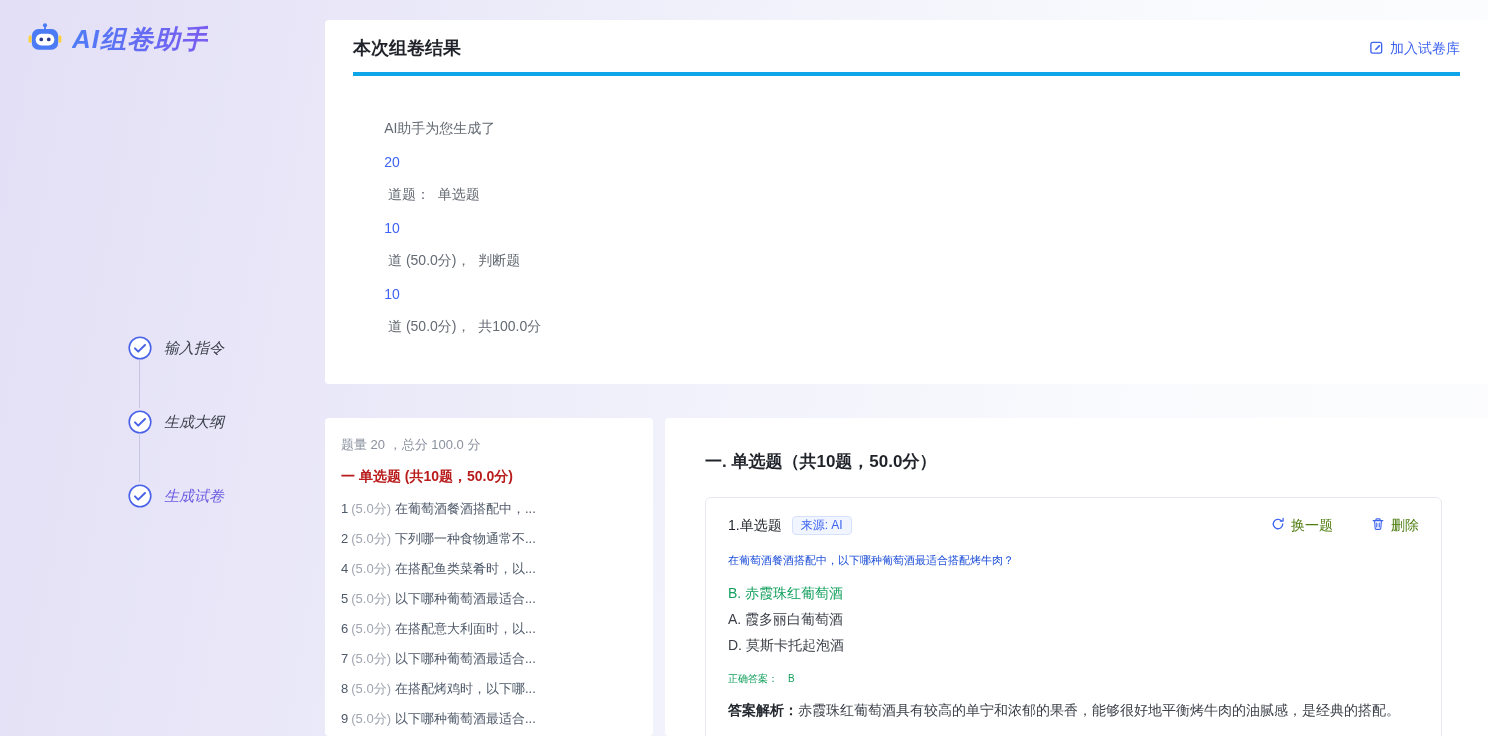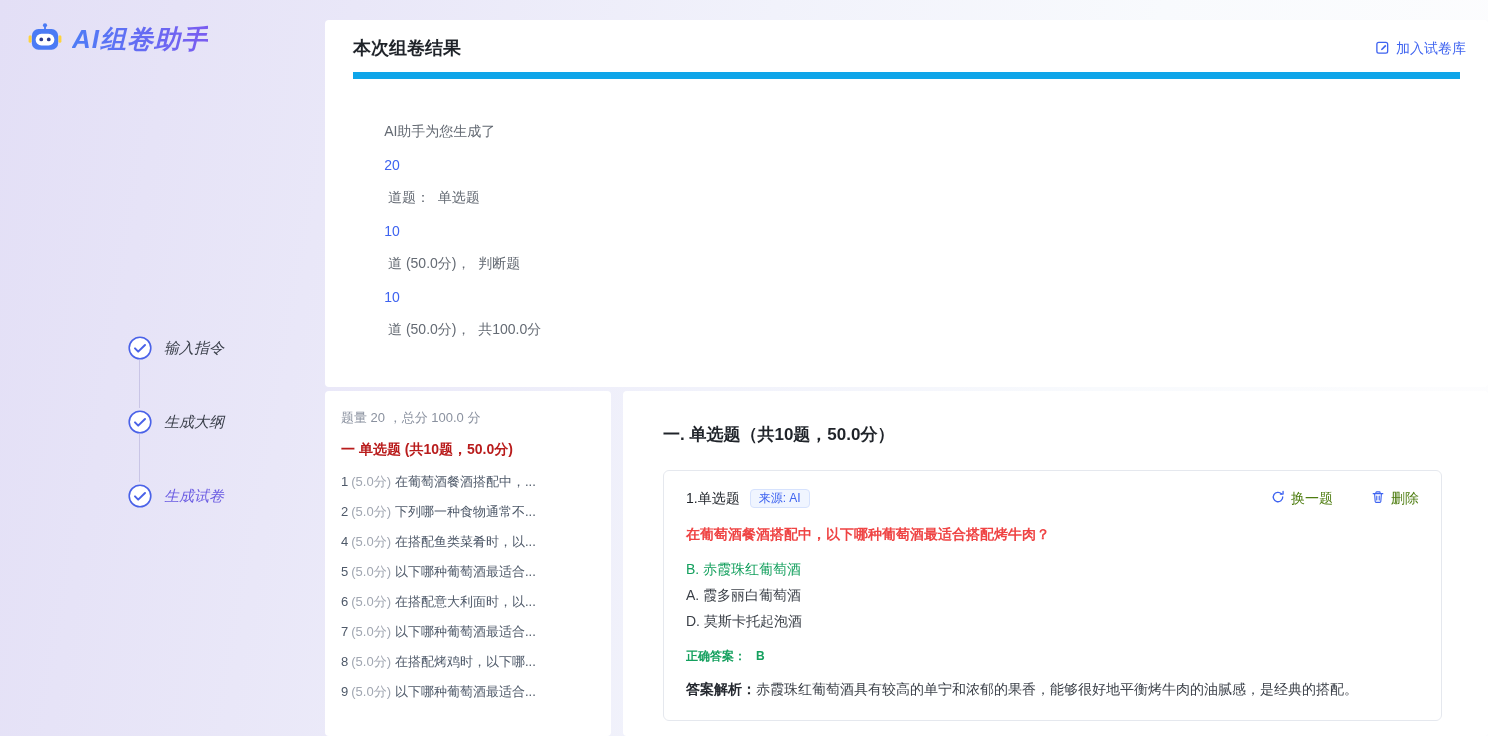--- a/index.html
+++ b/index.html
@@ -21,49 +21,49 @@
   .stepper{position:absolute;left:128px;top:336px;}
   .step{display:flex;align-items:center;gap:12px;position:relative;}
   .step + .step{margin-top:50px;}
   .step:not(:first-of-type)::before{
     content:'';position:absolute;left:11px;top:-50px;width:1px;height:48px;background:#c9c5e6;
   }
   .step-icon{width:24px;height:24px;display:inline-flex;z-index:1;background:transparent;}
   .step-label{font-size:15px;font-style:italic;color:#3a3f4a;}
   .step.active .step-label{color:#6a5be2;}
   
-  .main{position:absolute;left:325px;right:0;top:0;bottom:0;display:flex;flex-direction:column;padding-top:20px;gap:4px;}
+  .main{position:absolute;left:325px;right:0;top:0;bottom:0;display:flex;flex-direction:column;padding-top:20px;gap:34px;}
   .card{background:#ffffff;border-radius:4px;}
   .result-header{position:relative;padding:16px 28px 16px;}
   .result-title{font-size:18px;font-weight:bold;color:#1f2329;}
-  .summary{margin-top:12px;padding-top:12px;border-top:7px solid #0ea5e9;font-size:14px;color:#646a73;white-space:pre-wrap;}
+  .summary{margin-top:12px;padding-top:12px;border-top:4px solid #0ea5e9;font-size:14px;color:#646a73;white-space:pre-wrap;}
   .seg.hl{color:#3e63f0;}
-  .add-link{position:absolute;right:22px;top:20px;display:flex;align-items:center;gap:6px;color:#3e63f0;font-size:14px;font-weight:500;cursor:pointer;}
+  .add-link{position:absolute;right:28px;top:20px;display:flex;align-items:center;gap:6px;color:#3e63f0;font-size:14px;font-weight:500;cursor:pointer;}
   .content-row{flex:1;display:flex;gap:12px;min-height:0;}
   
-  .outline-panel{width:286px;padding:18px 16px;overflow:hidden;flex-shrink:0;}
+  .outline-panel{width:328px;padding:18px 16px;overflow:hidden;flex-shrink:0;}
   .outline-stats{font-size:13px;color:#8a919f;margin-bottom:14px;}
   .outline-section-title{font-size:14px;font-weight:bold;color:#b91c1c;margin:8px 0 8px;}
   .outline-item{font-size:13px;color:#4e5969;line-height:30px;white-space:nowrap;overflow:hidden;text-overflow:ellipsis;cursor:pointer;}
   .oi-num{color:#4e5969;}
   .oi-score{color:#a0a6b1;margin:0 4px 0 3px;}
   
   .detail-panel{flex:1;padding:24px 46px 24px 40px;overflow:hidden;}
   .detail-title{font-size:17px;font-weight:bold;color:#1f2329;margin:8px 0 24px;}
   .q-card{border:1px solid #e5e8ee;border-radius:6px;padding:18px 22px 20px;margin-bottom:24px;background:#fff;}
   .q-head{display:flex;align-items:center;gap:10px;}
   .q-index{font-size:14px;color:#1f2329;}
   .q-badge{font-size:12px;color:#3e63f0;background:#f0f5ff;border:1px solid #d6e2fd;border-radius:4px;padding:0 8px;}
   .q-actions{margin-left:auto;display:flex;gap:38px;}
   .q-action{display:inline-flex;align-items:center;gap:6px;color:#4d7c0f;font-size:14px;cursor:pointer;}
-  .q-text{margin-top:18px;font-size:14px;font-weight:700;color:#ef4444;}
+  .q-text{margin-top:18px;font-size:11px;font-weight:400;color:#1d4ed8;}
   .q-options{margin-top:12px;}
   .q-option{font-size:14px;color:#3a3f47;line-height:26px;}
   .q-option.correct{color:#14a05e;}
-  .q-answer{margin-top:14px;font-size:12px;color:#14a05e;font-weight:bold;}
+  .q-answer{margin-top:14px;font-size:10px;color:#14a05e;font-weight:normal;}
   .q-answer-value{margin-left:10px;}
   .q-analysis{margin-top:13px;font-size:14px;color:#3a3f47;line-height:22px;}
   .q-analysis-label{font-weight:bold;color:#23272e;}
 </style>
 </head>
 <body>
 
 <div class="left-rail">
   <div class="logo">
     <span>

